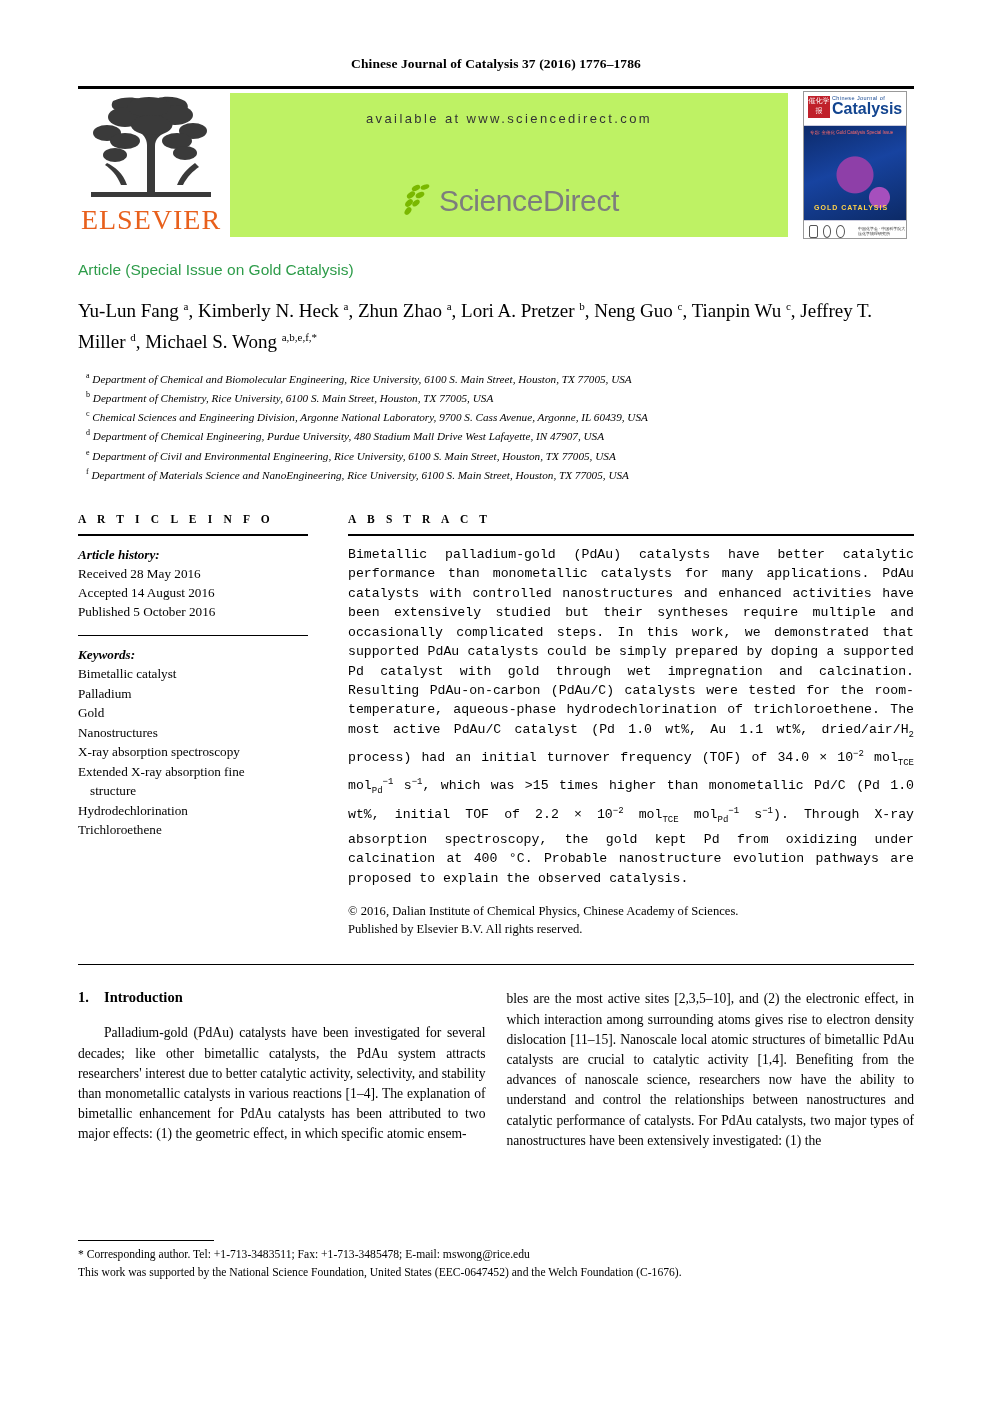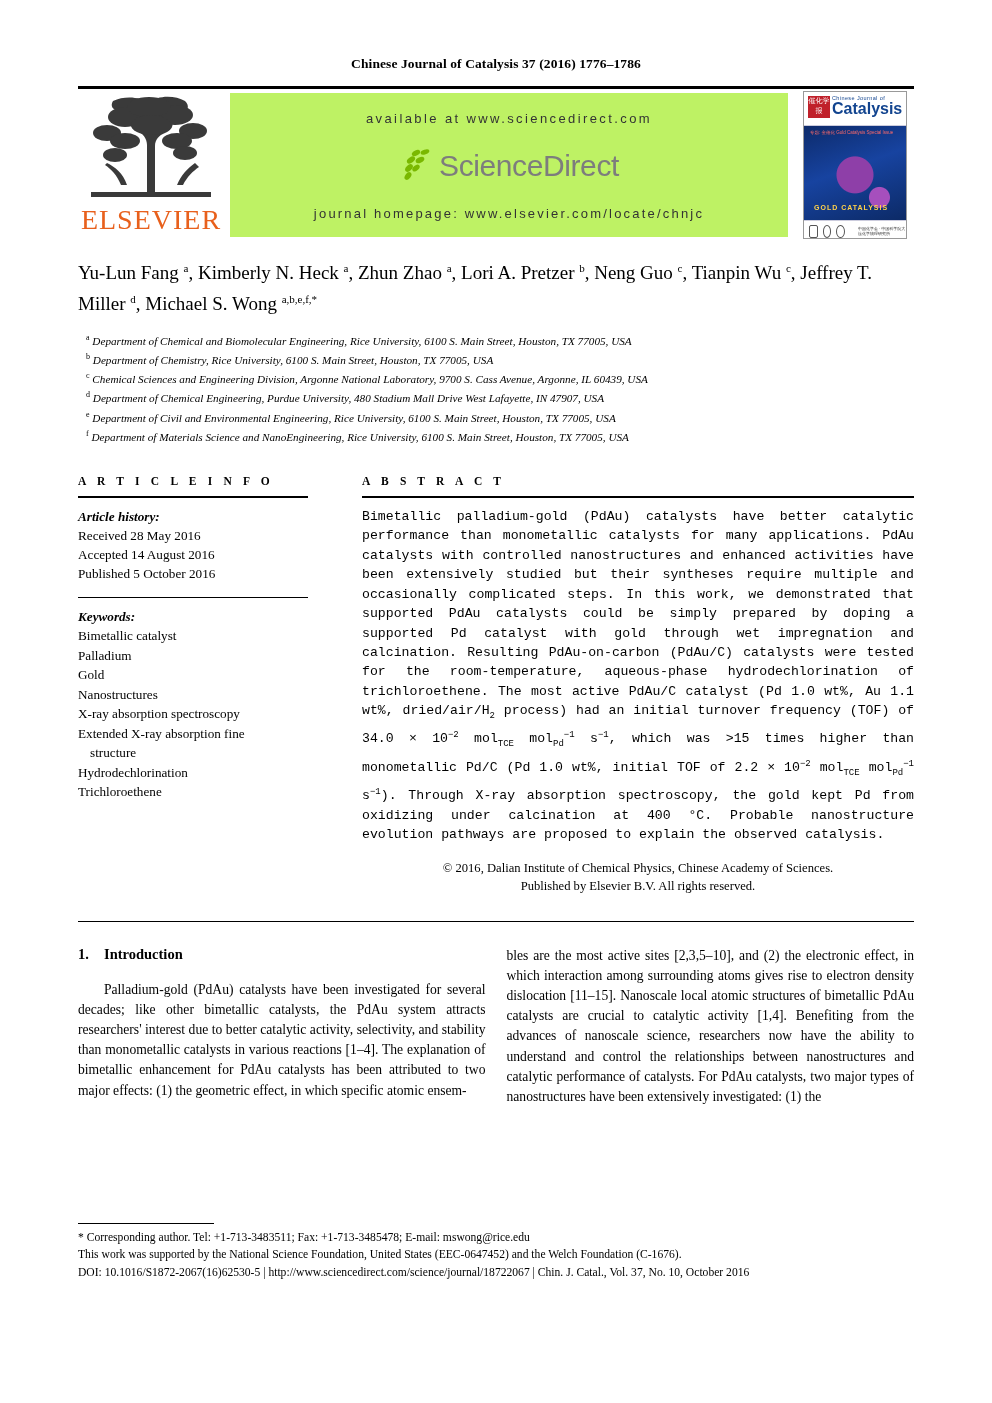--- a/index.html
+++ b/index.html
@@ -220,21 +220,21 @@
     line-height: 16.5px;
     font-family: "Liberation Serif", serif;
     margin-left: 8px;
   }
   .affiliation sup { font-style: normal; font-size: 8px; }
 
   
   .info-abstract {
     display: flex;
     margin-top: 30px;
-    gap: 54px;
+    gap: 40px;
   }
   .col-info { flex: 0 0 230px; width: 230px; }
   .col-abstract { flex: 1 1 auto; }
   .sec-head {
     font-size: 11.5px;
     font-weight: bold;
     letter-spacing: 4.2px;
     font-family: "Liberation Serif", serif;
   }
   .rule-thick {
@@ -254,21 +254,21 @@
     font-size: 13.2px;
     line-height: 19.4px;
     text-align: justify;
     font-family: Liberation Mono, monospace;
   }
   .abstract-body sub { font-size: 9px; }
   .abstract-body sup { font-size: 9px; }
   .copyright {
     font-size: 12.6px;
     line-height: 18px;
-    text-align: center;
+    text-align: left;
     margin-top: 14px;
   }
 
   
   .divider-rule {
     border-top: 1.6px solid #000;
     margin: 26px 0 0 0;
   }
   .two-col {
     display: flex;
@@ -350,21 +350,20 @@
             <ellipse cx="26" cy="6" rx="4.5" ry="2.4" transform="rotate(-18 26 6)"></ellipse>
             <ellipse cx="12" cy="14" rx="4.6" ry="2.7" transform="rotate(-35 12 14)"></ellipse>
             <ellipse cx="21" cy="14" rx="4.6" ry="2.7" transform="rotate(-25 21 14)"></ellipse>
             <ellipse cx="10" cy="22" rx="4.6" ry="2.8" transform="rotate(-45 10 22)"></ellipse>
             <ellipse cx="17" cy="22" rx="4.2" ry="2.6" transform="rotate(-40 17 22)"></ellipse>
             <ellipse cx="9" cy="30" rx="4.4" ry="2.8" transform="rotate(-55 9 30)"></ellipse>
           </g>
         </svg>
         <span class="sd-logo-text">ScienceDirect</span>
       </div>
-      <div class="sd-home">journal homepage: www.elsevier.com/locate/chnjc</div>
     </div>
 
     <div class="cover-block">
       <div class="cover-thumb">
         <div class="cover-top">
           <div class="cover-cn">催化学报</div>
           <div class="cover-title">
             <span class="small">Chinese Journal of</span>
             <span class="big">Catalysis</span>
           </div>
@@ -380,20 +379,21 @@
           <div class="cover-badge"></div>
           <div class="cover-badge"></div>
           <div class="cover-foot-txt">中国化学会 · 中国科学院大连化学物理研究所</div>
         </div>
       </div>
     </div>
   </div>
 
   <div class="content">
 
+    <div class="article-type">Article (Special Issue on Gold Catalysis)</div>
 
 
     <div class="authors">Yu-Lun Fang <sup>a</sup>, Kimberly N. Heck <sup>a</sup>, Zhun Zhao <sup>a</sup>, Lori A. Pretzer <sup>b</sup>, Neng Guo <sup>c</sup>, Tianpin Wu <sup>c</sup>, Jeffrey T. Miller <sup>d</sup>, Michael S. Wong <sup>a,b,e,f,*</sup></div>
 
     <div class="affiliations">
       <div class="affiliation"><sup>a</sup> <span>Department of Chemical and Biomolecular Engineering, Rice University, 6100 S. Main Street, Houston, TX 77005, USA</span></div>
       <div class="affiliation"><sup>b</sup> <span>Department of Chemistry, Rice University, 6100 S. Main Street, Houston, TX 77005, USA</span></div>
       <div class="affiliation"><sup>c</sup> <span>Chemical Sciences and Engineering Division, Argonne National Laboratory, 9700 S. Cass Avenue, Argonne, IL 60439, USA</span></div>
       <div class="affiliation"><sup>d</sup> <span>Department of Chemical Engineering, Purdue University, 480 Stadium Mall Drive West Lafayette, IN 47907, USA</span></div>
       <div class="affiliation"><sup>e</sup> <span>Department of Civil and Environmental Engineering, Rice University, 6100 S. Main Street, Houston, TX 77005, USA</span></div>
@@ -446,16 +446,15 @@
         <div class="body-p cont">bles are the most active sites [2,3,5–10], and (2) the electronic effect, in which interaction among surrounding atoms gives rise to electron density dislocation [11–15]. Nanoscale local atomic structures of bimetallic PdAu catalysts are crucial to catalytic activity [1,4]. Benefiting from the advances of nanoscale science, researchers now have the ability to understand and control the relationships between nanostructures and catalytic performance of catalysts. For PdAu catalysts, two major types of nanostructures have been extensively investigated: (1) the</div>
       </div>
     </div>
 
   </div>
 
   <div class="footnotes">
     <div class="fn-rule"></div>
     <div class="fn-line">* Corresponding author. Tel: +1-713-3483511; Fax: +1-713-3485478; E-mail: mswong@rice.edu</div>
     <div class="fn-line">This work was supported by the National Science Foundation, United States (EEC-0647452) and the Welch Foundation (C-1676).</div>
-    <div class="fn-line">DOI: 10.1016/S1872-2067(16)62530-5 | http://www.sciencedirect.com/science/journal/18722067 | Chin. J. Catal., Vol. 37, No. 10, October 2016</div>
   </div>
 
 </div>
 
 </body></html>

